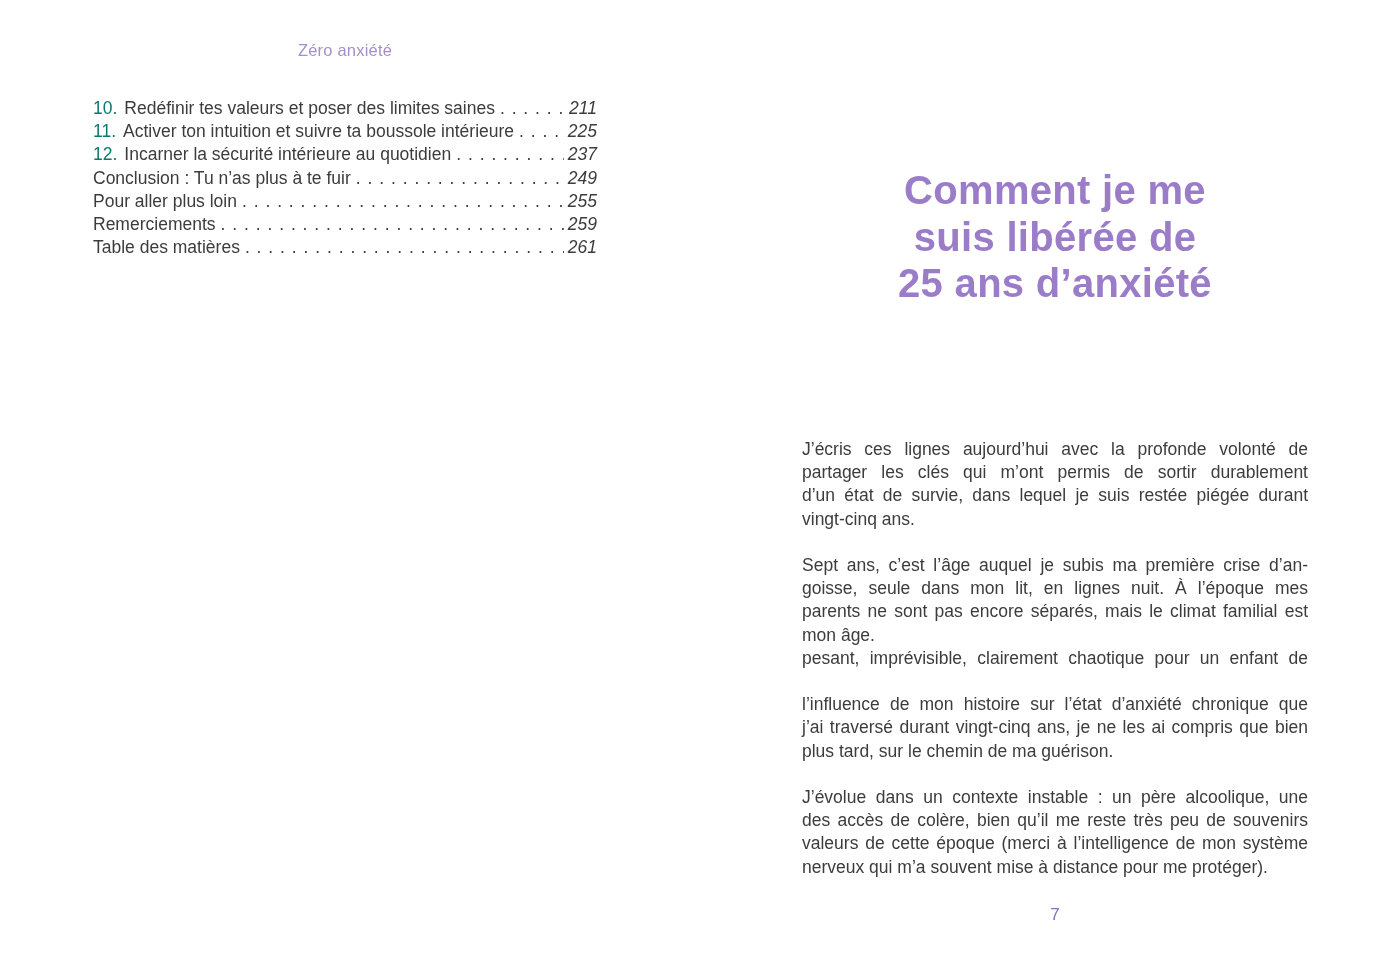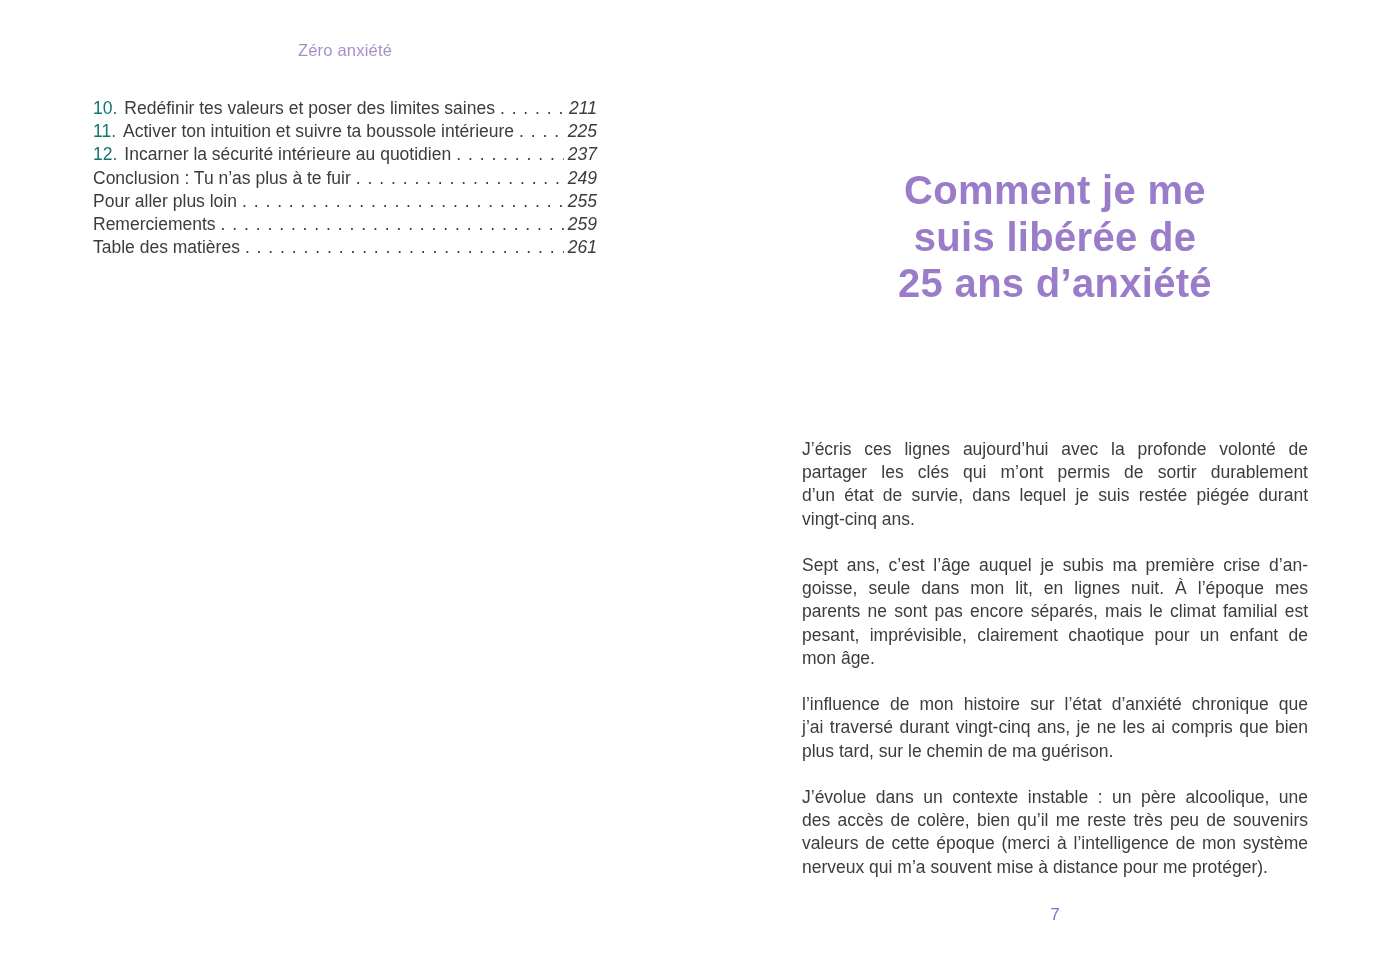--- a/index.html
+++ b/index.html
@@ -193,22 +193,22 @@
       <div class="paragraph">
         <div class="body-line">J’écris ces lignes aujourd’hui avec la profonde volonté de</div>
         <div class="body-line">partager les clés qui m’ont permis de sortir durablement</div>
         <div class="body-line">d’un état de survie, dans lequel je suis restée piégée durant</div>
         <div class="body-line last">vingt-cinq ans.</div>
       </div>
       <div class="paragraph">
         <div class="body-line">Sept ans, c’est l’âge auquel je subis ma première crise d’an-</div>
         <div class="body-line">goisse, seule dans mon lit, en lignes nuit. À l’époque mes</div>
         <div class="body-line">parents ne sont pas encore séparés, mais le climat familial est</div>
+        <div class="body-line last">mon âge.</div>
         <div class="body-line">pesant, imprévisible, clairement chaotique pour un enfant de</div>
-        <div class="body-line last">mon âge.</div>
       </div>
       <div class="paragraph">
         <div class="body-line">l’influence de mon histoire sur l’état d’anxiété chronique que</div>
         <div class="body-line">j’ai traversé durant vingt-cinq ans, je ne les ai compris que bien</div>
         <div class="body-line last">plus tard, sur le chemin de ma guérison.</div>
       </div>
       <div class="paragraph">
         <div class="body-line">J’évolue dans un contexte instable : un père alcoolique, une</div>
         <div class="body-line">des accès de colère, bien qu’il me reste très peu de souvenirs</div>
         <div class="body-line">valeurs de cette époque (merci à l’intelligence de mon système</div>

